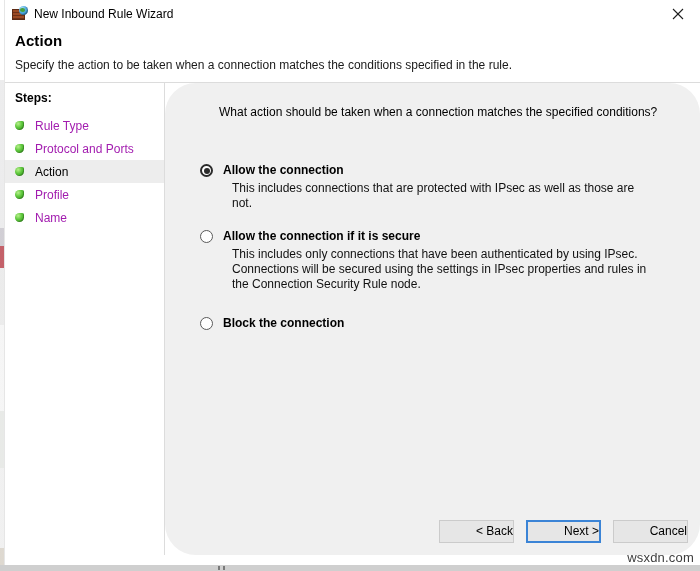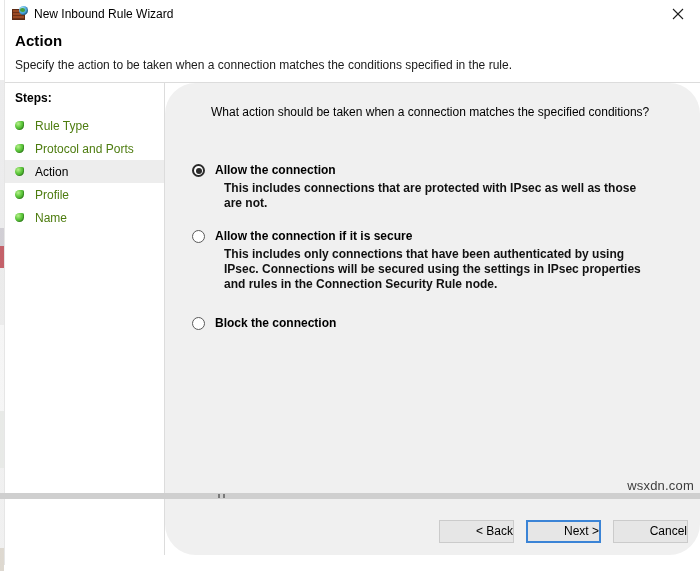--- a/index.html
+++ b/index.html
@@ -13,21 +13,21 @@
     overflow: hidden;
     font-family: "Liberation Sans", sans-serif;
     font-size: 12px;
     color: #000000;
     -webkit-font-smoothing: antialiased;
   }
 
   #app {
     position: relative;
     width: 700px;
-    height: 499px;
+    height: 571px;
     box-sizing: border-box;
     background: #ffffff;
   }
 
   
   .bg-sliver {
     position: absolute;
     left: 0; top: 0;
     width: 4px; height: 571px;
     background: linear-gradient(to bottom,
@@ -162,34 +162,34 @@
   .step-bullet {
     width: 9px; height: 9px;
     flex: 0 0 auto;
     margin-right: 11px;
     border-radius: 50% 20% 50% 50%;
     background: radial-gradient(circle at 35% 30%, #b6f08a 0%, #5cc63b 45%, #2f8a19 100%);
     box-shadow: inset -1px -1px 0 rgba(0,0,0,0.18);
   }
   .step-label {
     font-size: 12px;
-    color: #4d7c0f;
+    color: #a21caf;
     white-space: nowrap;
   }
   .step.current .step-label {
     color: #000000;
   }
 
   
   .content {
     flex: 1 1 auto;
     background: #f0f0f0;
     position: relative;
     box-sizing: border-box;
-    padding: 22px 0 0 8px;
+    padding: 22px 0 0 16px;
     border-radius: 31px;
   }
   .prompt {
     font-size: 12px;
     color: #000000;
     margin: 0 0 0 38px;
   }
 
   .options {
     margin: 44px 0 0 10px;
@@ -225,21 +225,21 @@
   }
   .option-label {
     font-size: 12px;
     font-weight: bold;
     color: #000000;
     line-height: 15px;
     display: block;
   }
   .option-desc {
     font-size: 12px;
-    font-weight: bold;
+    font-weight: normal;
     color: #111111;
     line-height: 15px;
     margin: 3px 0 0 9px;
     max-width: 420px;
   }
 
   .customize-btn {
     margin: 9px 0 0 9px;
     width: 80px;
     height: 21px;

